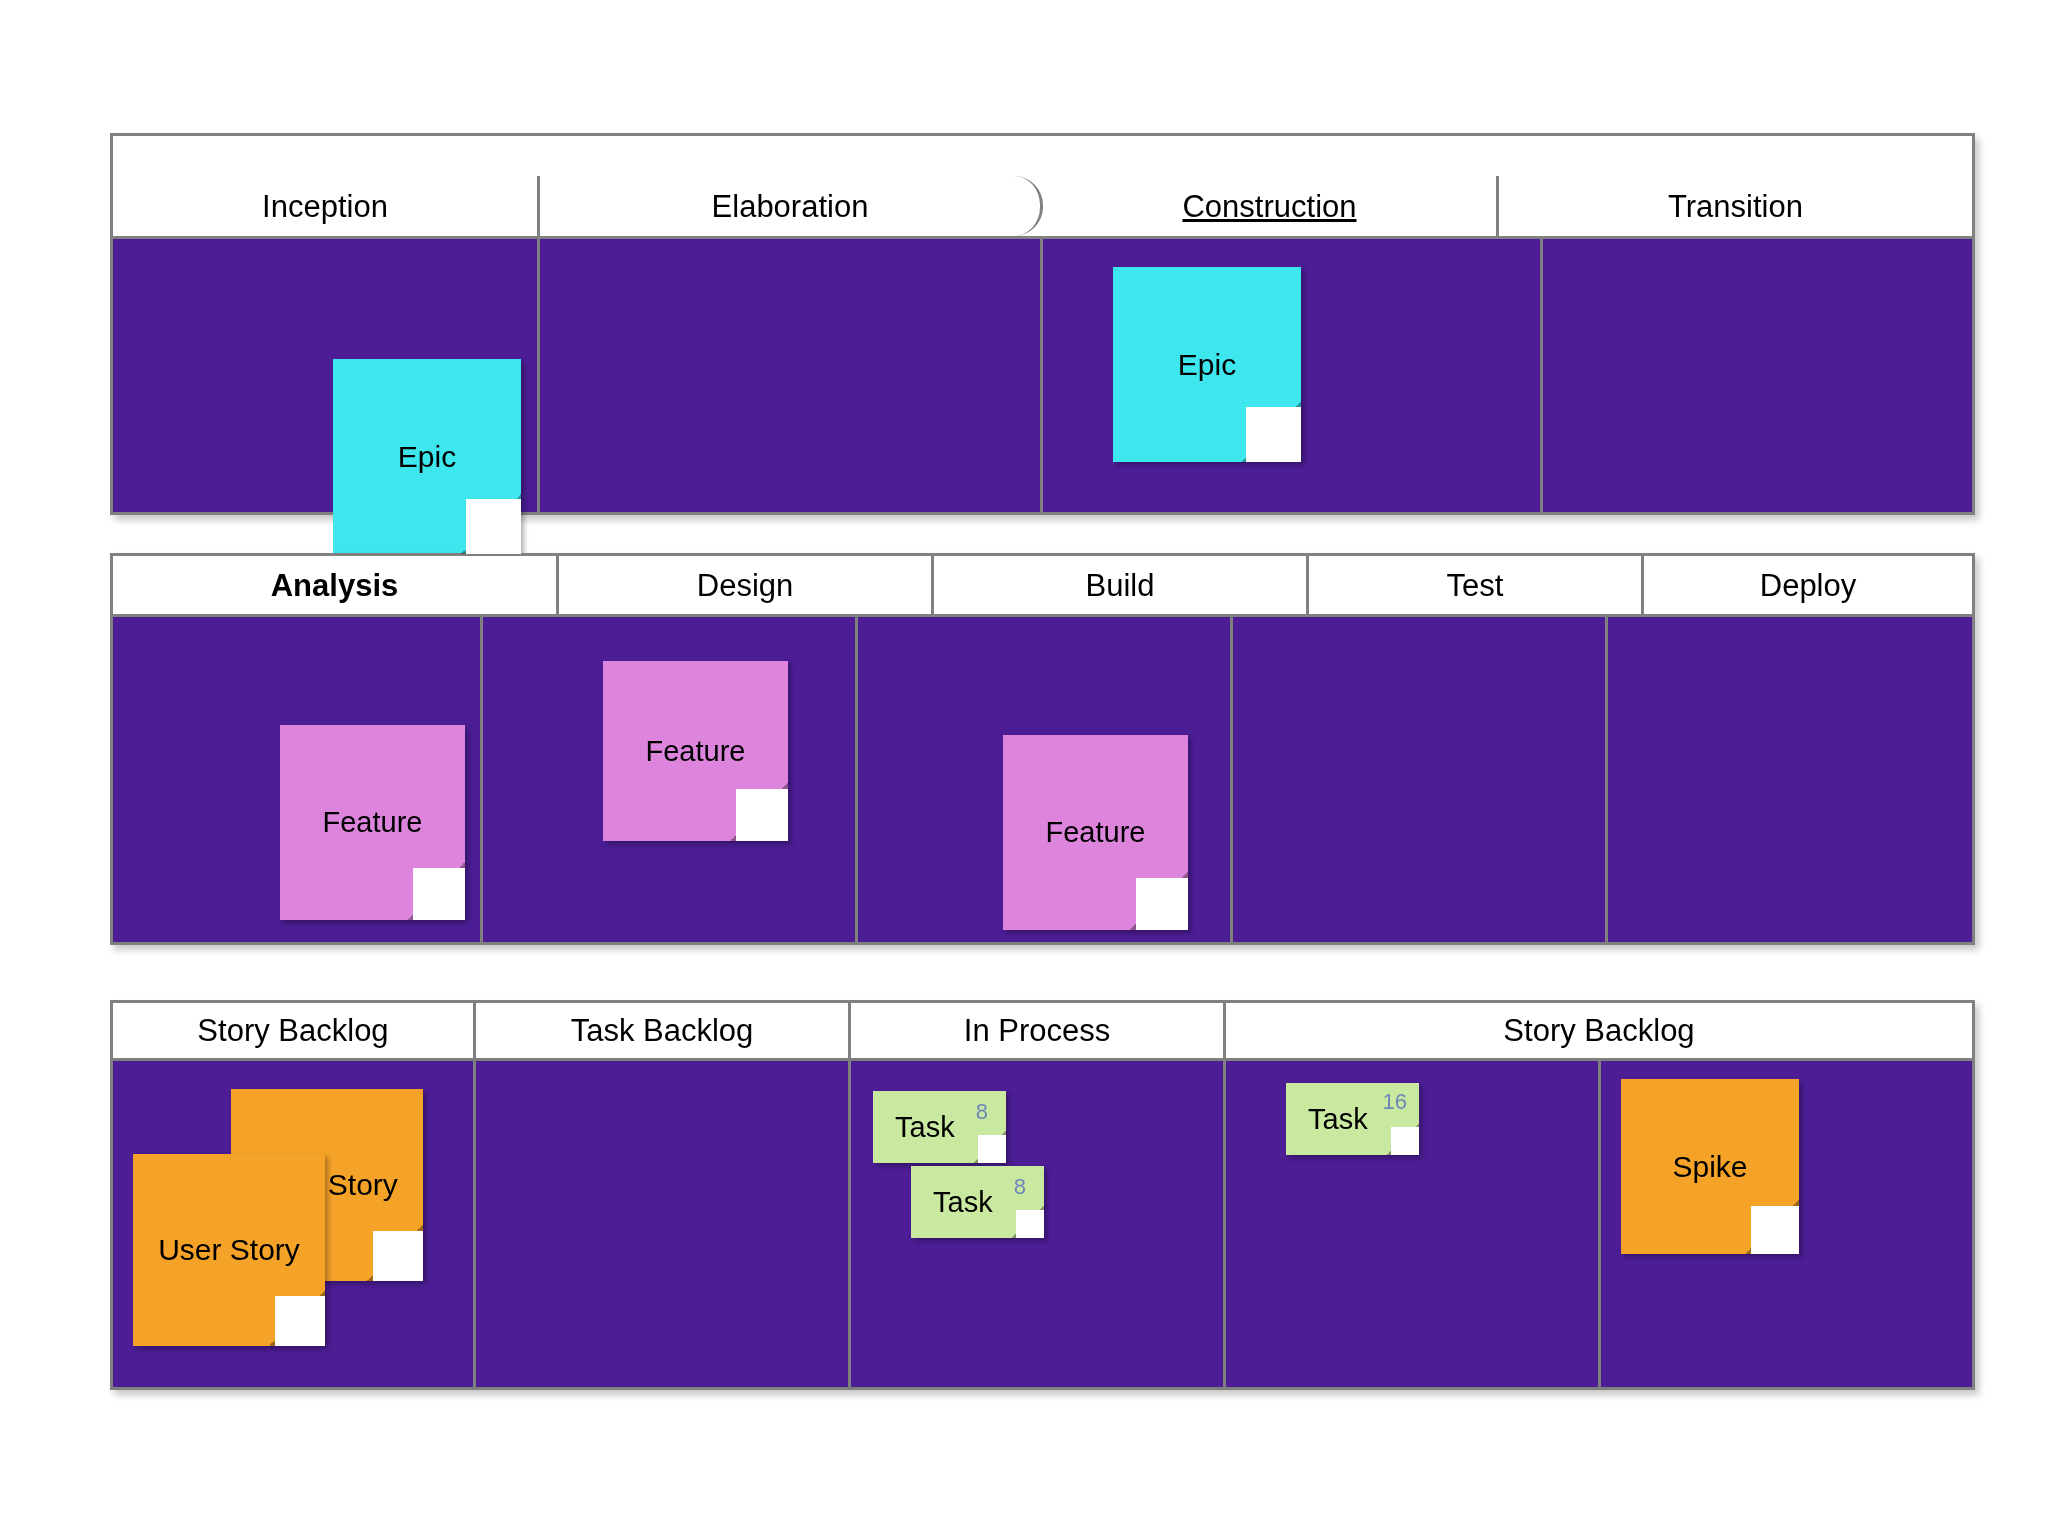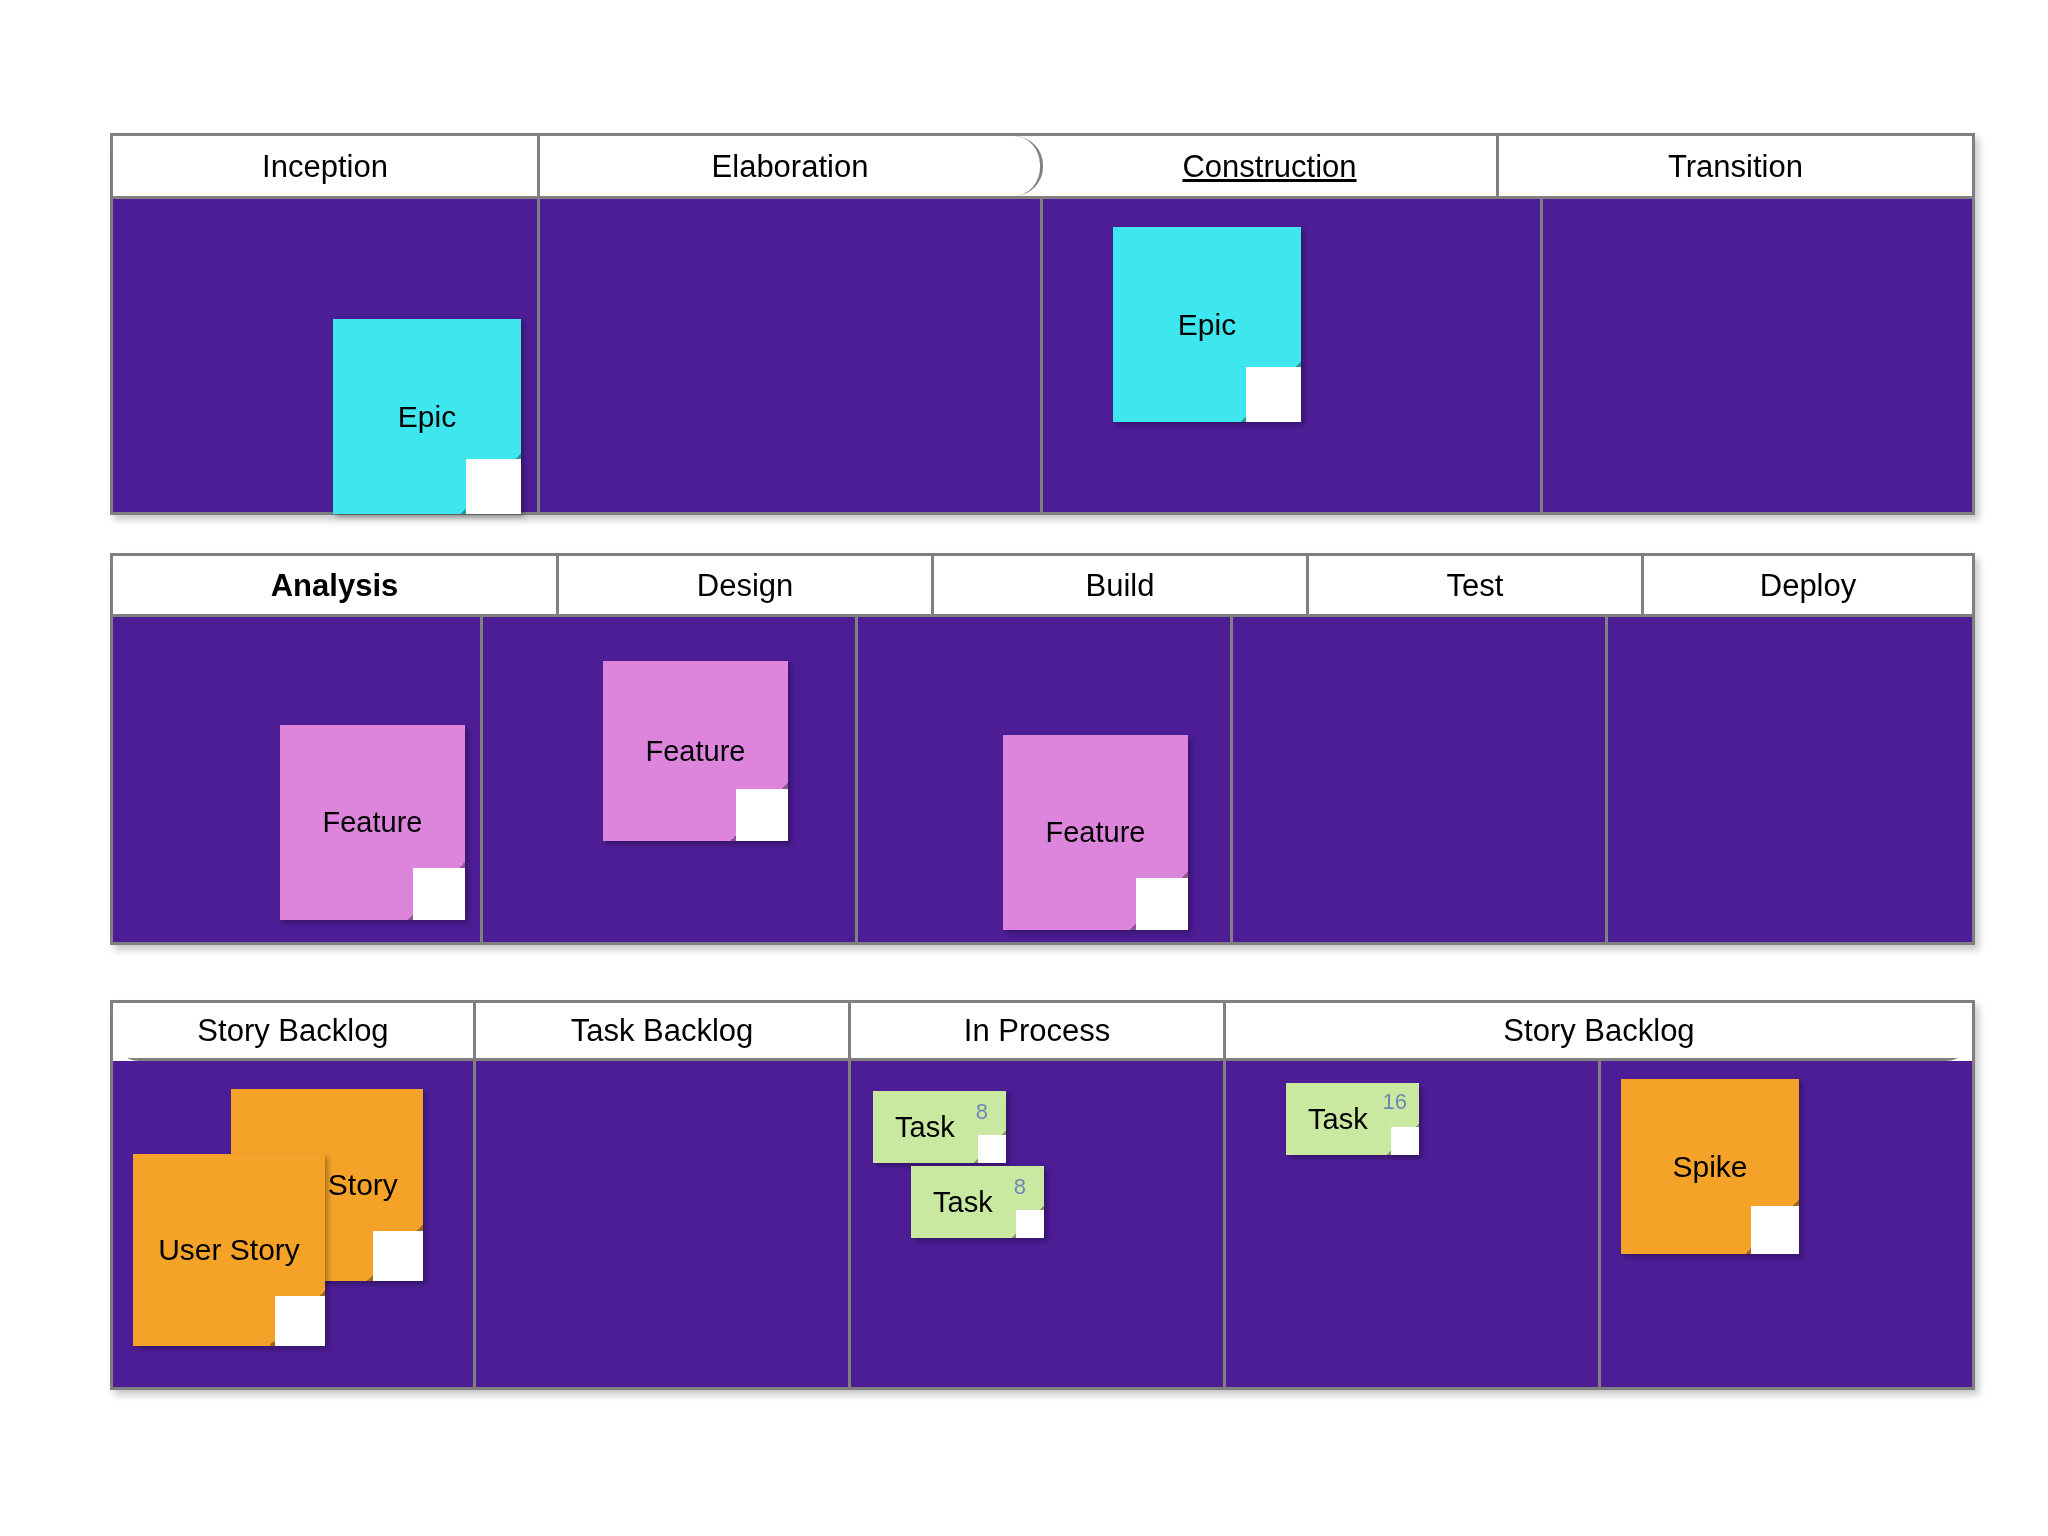--- a/index.html
+++ b/index.html
@@ -75,21 +75,21 @@
     z-index:5;
     color:#6e88b8;
     font-size:22px;
     line-height:1;
   }
 </style>
 </head>
 <body>
 
 <div class="board" style="left:110px;top:133px;width:1865px;height:382px;">
-  <div class="header-row" style="height:60px;">
+  <div class="header-row" style="height:60px;margin-top:40px;">
     <div class="hcell" style="width:427px;">
       <span>Inception</span>
     </div>
     <div class="hcell" style="width:503px;border-radius:29px;">
       <span>Elaboration</span>
     </div>
     <div class="hcell" style="width:456px;text-decoration:underline;">
       <span>Construction</span>
     </div>
     <div class="hcell" style="flex:1;">
@@ -160,21 +160,21 @@
         <span class="fold-flap" style="width:0;height:0;border-left:52px solid transparent;border-bottom:52px solid #c46fc4;"></span>
         <span class="notch" style="width:0;height:0;border-left:52px solid transparent;border-top:52px solid #ffffff;"></span>
       </div>
     </div>
     <div class="bcell" style="width:375px;"></div>
     <div class="bcell" style="flex:1;"></div>
   </div>
 </div>
 
 <div class="board" style="left:110px;top:1000px;width:1865px;height:390px;">
-  <div class="header-row" style="height:55px;border-radius:26px;">
+  <div class="header-row" style="height:55px;">
     <div class="hcell" style="width:363px;">
       <span>Story Backlog</span>
     </div>
     <div class="hcell" style="width:375px;">
       <span>Task Backlog</span>
     </div>
     <div class="hcell" style="width:375px;">
       <span>In Process</span>
     </div>
     <div class="hcell" style="flex:1;">

